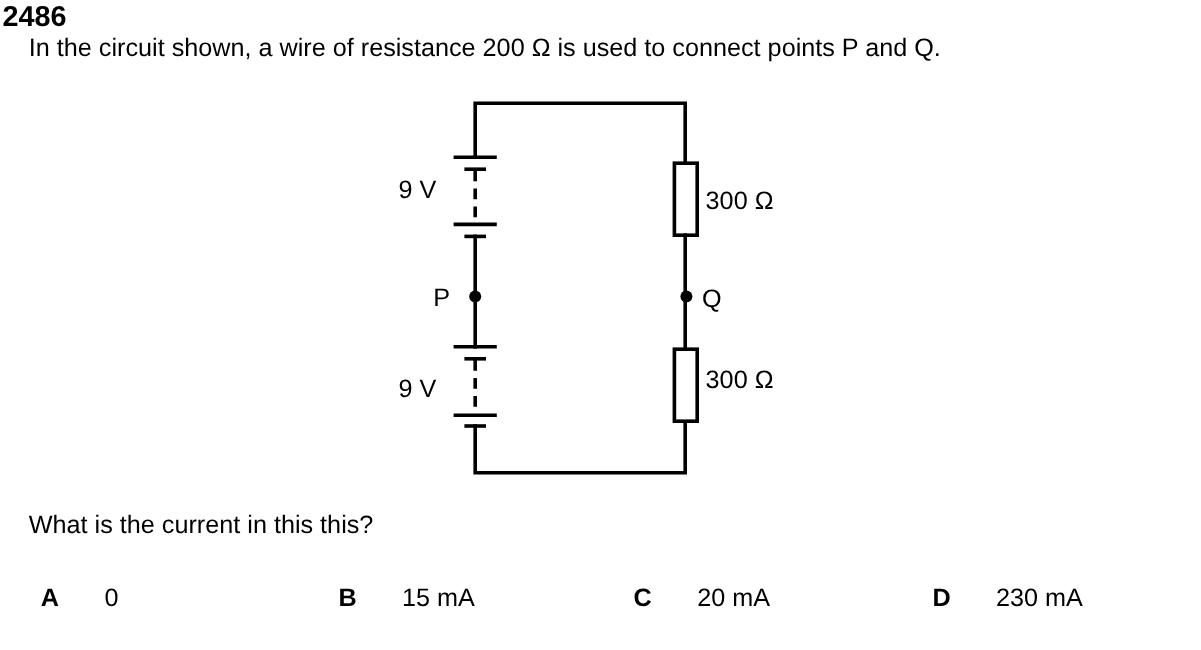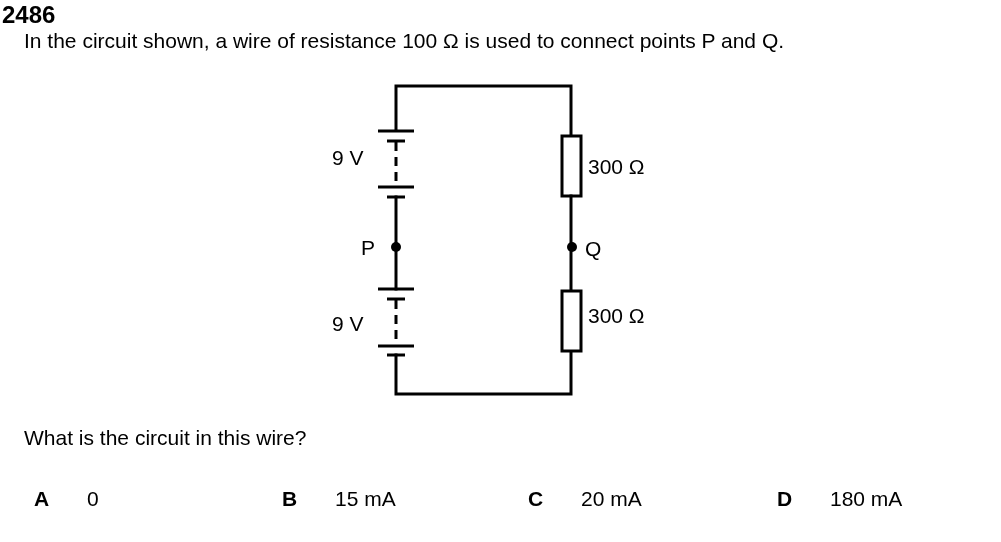--- a/index.html
+++ b/index.html
@@ -77,21 +77,21 @@
     .clabel {
       font-family: "Liberation Sans", sans-serif;
       font-size: 21px;
       fill: #000;
     }
   </style>
 </head>
 <body>
 
 <div class="qnum">2486</div>
-<div class="stem">In the circuit shown, a wire of resistance 100 Ω is used to connect points P and Q.</div>
+<div class="stem">In the circuit shown, a wire of resistance 200 Ω is used to connect points P and Q.</div>
 
 <svg class="circuit" width="1001" height="542">
 
   <polyline class="wire" points="396,130 396,86 571,86 571,137"></polyline>
 
   <line class="plate" x1="378" y1="131" x2="414" y2="131"></line>
   <line class="plate" x1="387" y1="141" x2="405" y2="141"></line>
   <line class="dash" x1="396" y1="142" x2="396" y2="186"></line>
   <line class="plate" x1="378" y1="187" x2="414" y2="187"></line>
   <line class="plate" x1="387" y1="197" x2="405" y2="197"></line>
@@ -113,30 +113,30 @@
   <rect class="resistor" x="562" y="291" width="19" height="60"></rect>
 
   <text class="clabel" x="332" y="165">9 V</text>
   <text class="clabel" x="332" y="331">9 V</text>
   <text class="clabel" x="361" y="255">P</text>
   <text class="clabel" x="585" y="256">Q</text>
   <text class="clabel" x="588" y="174">300 Ω</text>
   <text class="clabel" x="588" y="323">300 Ω</text>
 </svg>
 
-<div class="question">What is the circuit in this wire?</div>
+<div class="question">What is the current in this this?</div>
 
 <div class="option" id="opt-a">
   <span class="letter">A</span>
   <span class="value">0</span>
 </div>
 <div class="option" id="opt-b">
   <span class="letter">B</span>
   <span class="value">15 mA</span>
 </div>
 <div class="option" id="opt-c">
   <span class="letter">C</span>
   <span class="value">20 mA</span>
 </div>
 <div class="option" id="opt-d">
   <span class="letter">D</span>
-  <span class="value">180 mA</span>
+  <span class="value">230 mA</span>
 </div>
 
 </body></html>

